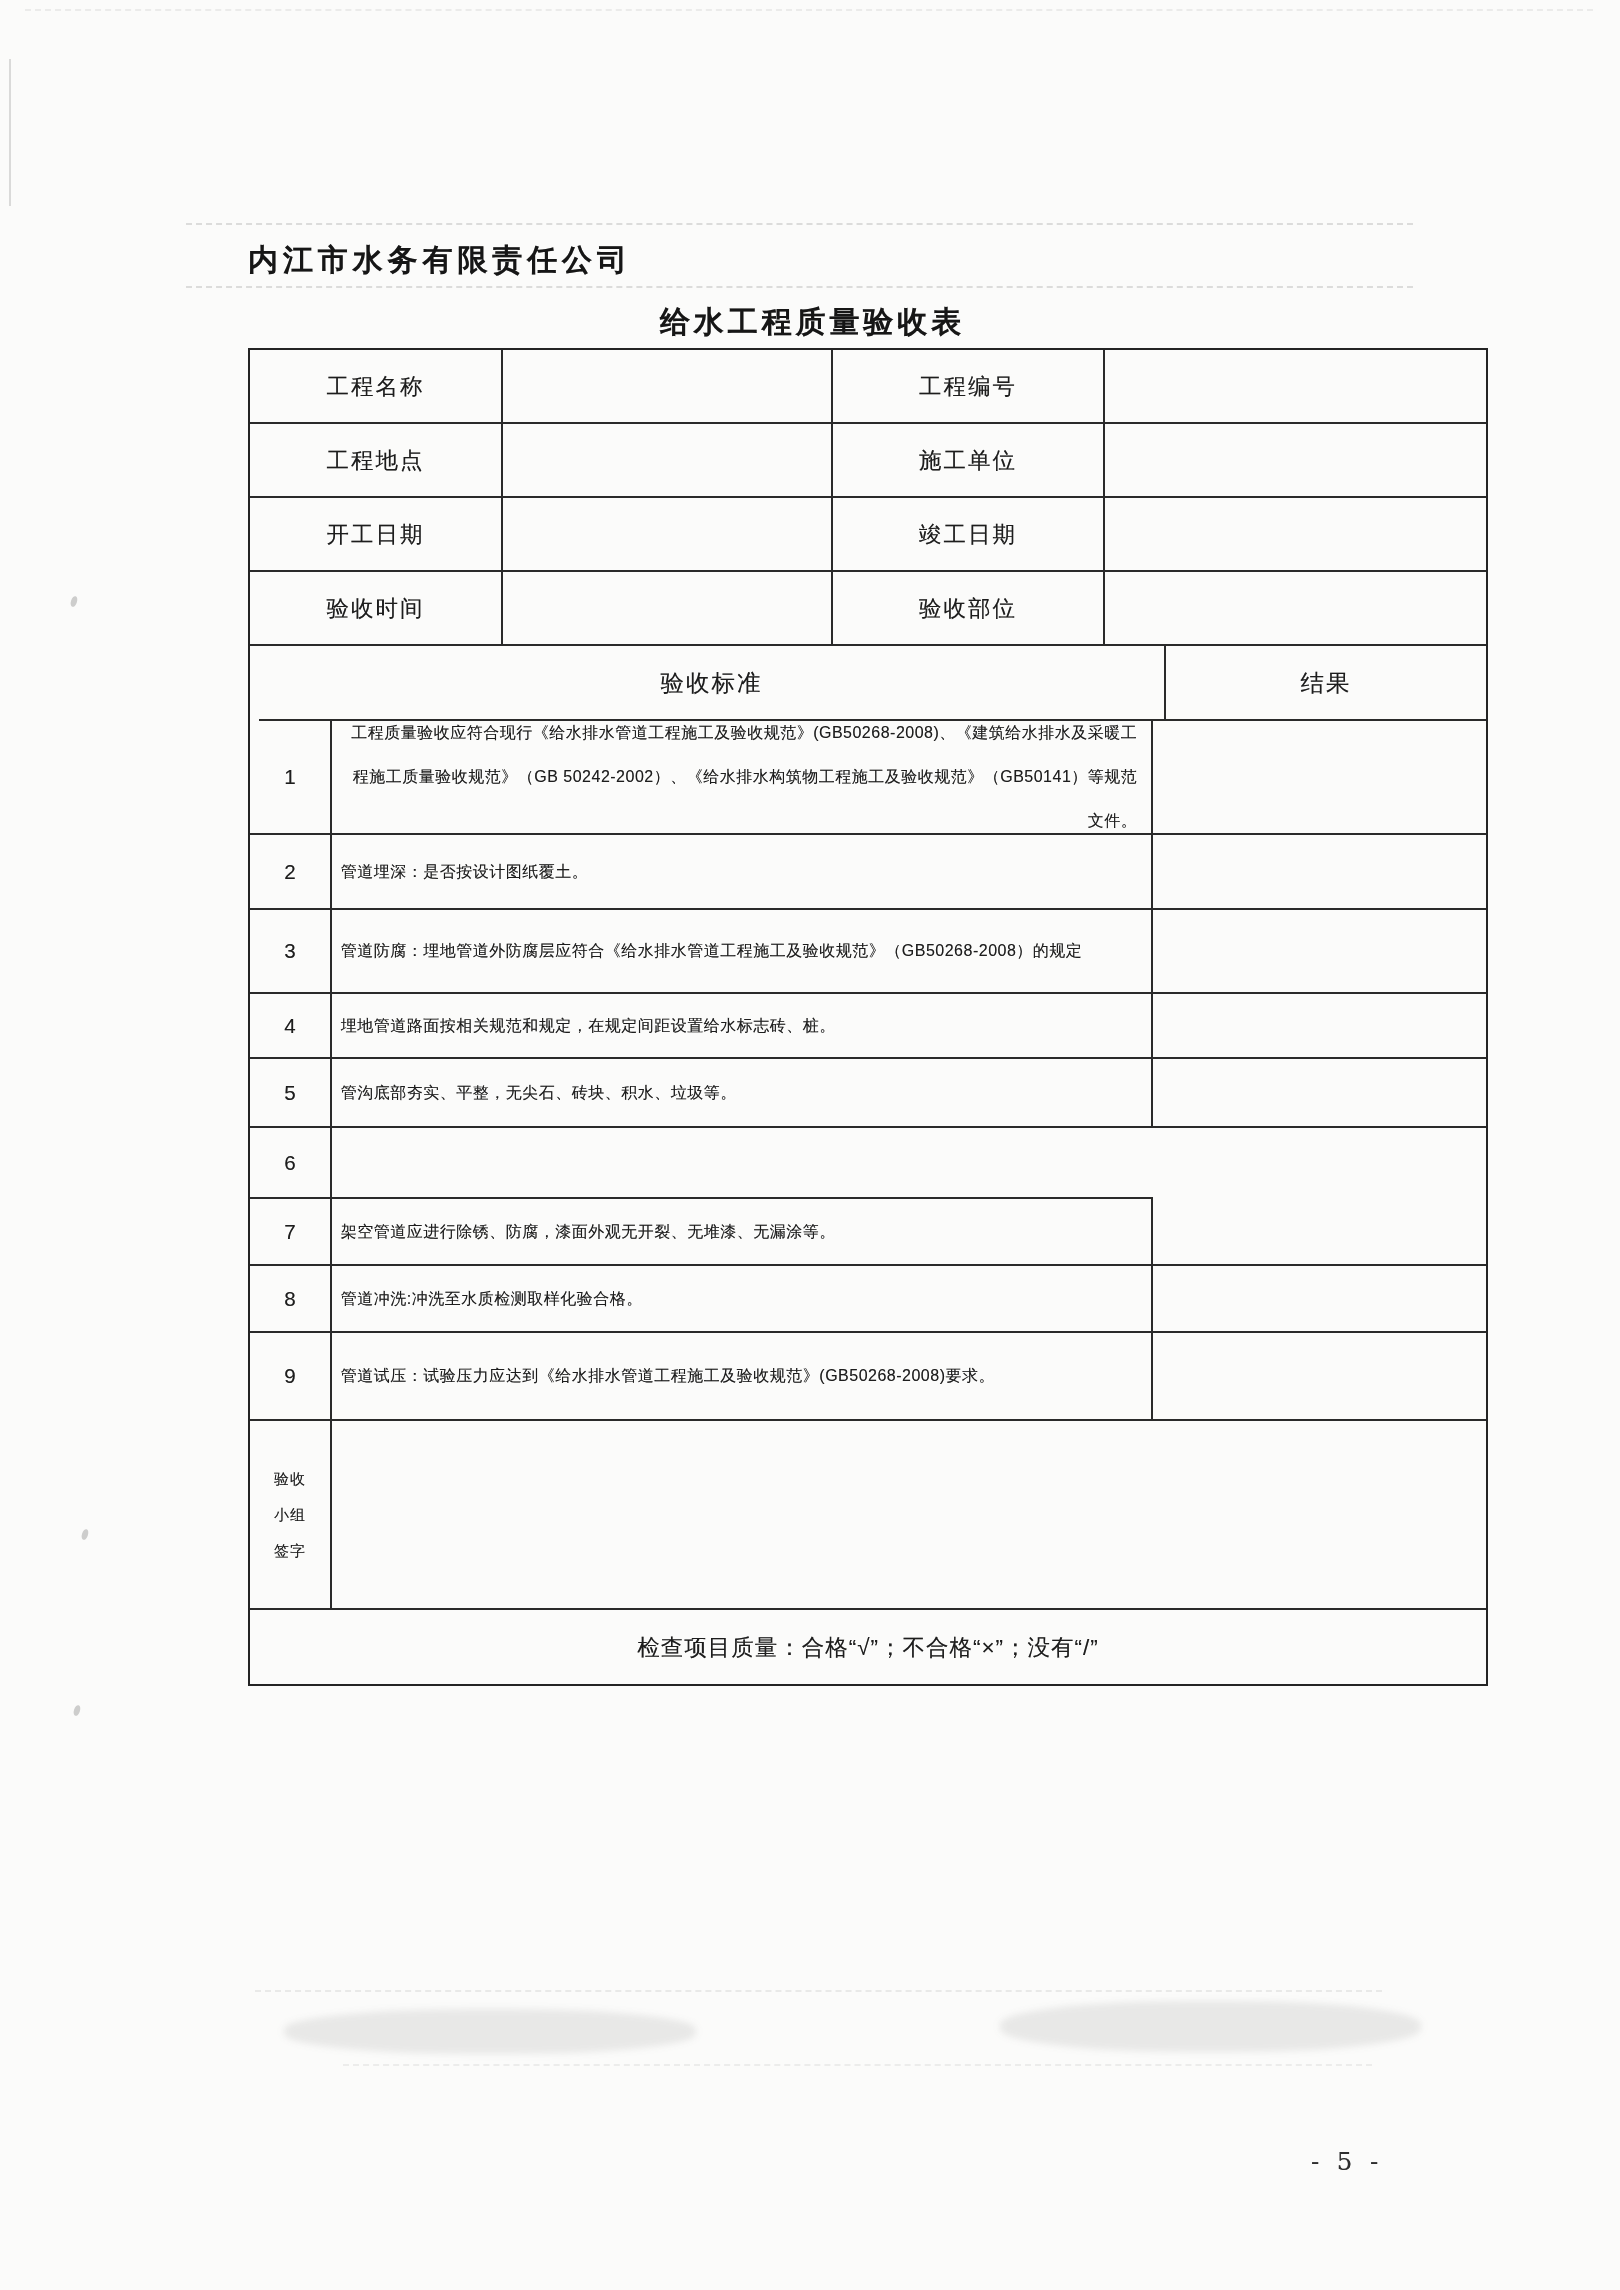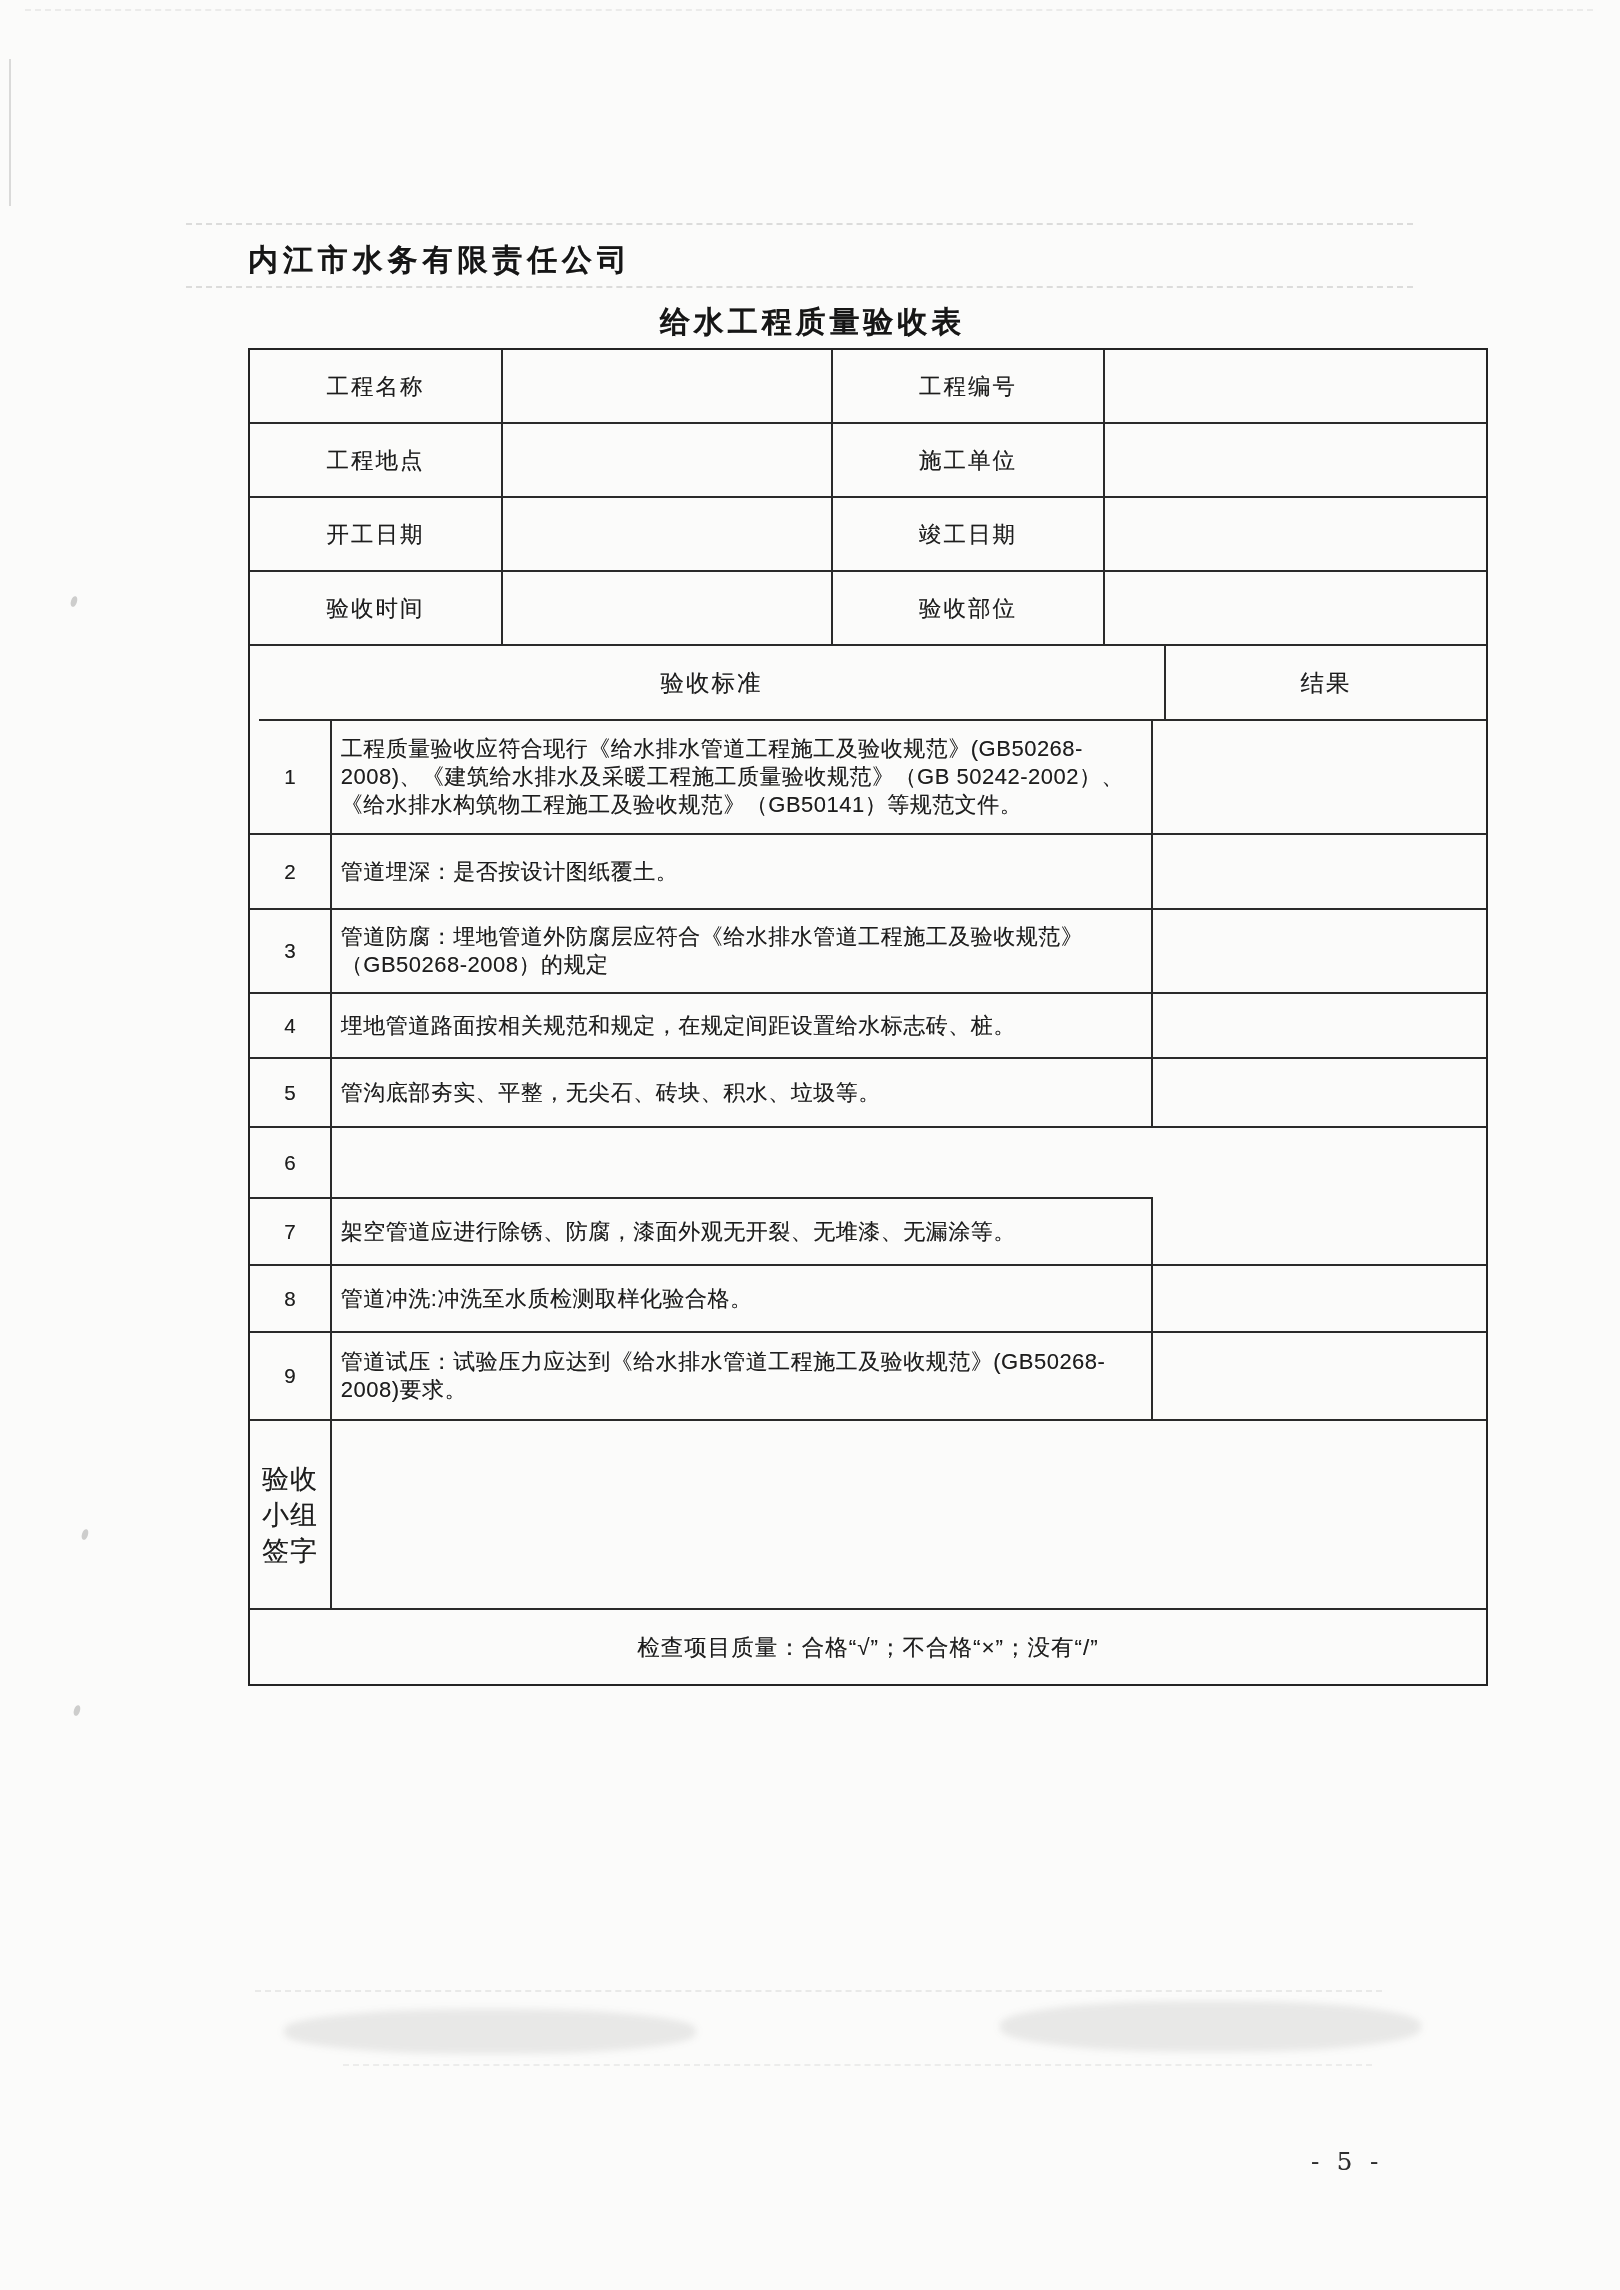--- a/index.html
+++ b/index.html
@@ -31,22 +31,22 @@
   .header-row{grid-template-columns:907px 1fr;height:75px;margin-left:9px;}
   .c-row{grid-template-columns:82px 821px 1fr;}
   .h1{height:114px}.h2{height:75px}.h3{height:84px}.h4{height:65px}.h5{height:69px}
   .h6{height:71px}.h7{height:67px}.h8{height:67px}.h9{height:88px}
   .sig-row{grid-template-columns:82px 1fr;height:189px;}
   .note-row{grid-template-columns:1fr;height:74px;}
   .note-row .cell{border-bottom:0;justify-content:center;}
   .lbl{justify-content:center;font-size:22.5px;letter-spacing:2px;}
   .hdr{justify-content:center;font-size:23.5px;letter-spacing:2px;}
   .num{justify-content:center;font-size:20.6px;}
-  .crit{padding:3.9px 13.7px 3.9px 8.8px;font-size:22px;line-height:28px;letter-spacing:0.5px;}
-  .sig-lbl{justify-content:center;font-size:27px;line-height:36px;
+  .crit{padding:3.9px 13.7px 3.9px 8.8px;font-size:16px;line-height:44px;letter-spacing:0.5px;text-align:right;}
+  .sig-lbl{justify-content:center;font-size:15px;line-height:36px;
     letter-spacing:1px;white-space:pre-line;}
   .note-text{font-size:22.5px;letter-spacing:1px;}
   .page-number{
     position:absolute;left:1292px;top:2147px;width:110px;text-align:center;
     font-size:24.5px;letter-spacing:4.9px;color:#2e2e2e;
     font-family:"DejaVu Serif","Liberation Serif",serif;
   }
   
   .dotline{position:absolute;height:0;border-top:2px dashed rgba(110,110,110,.22);}
   .dl-a{left:186px;top:223px;width:1227px;}

